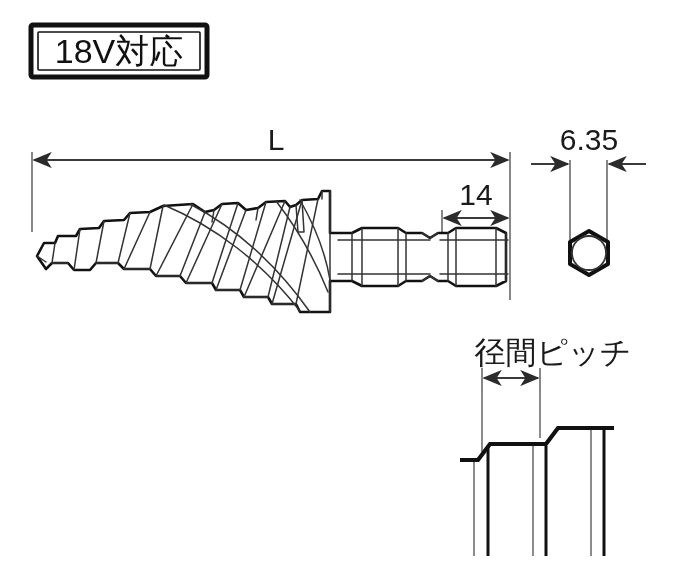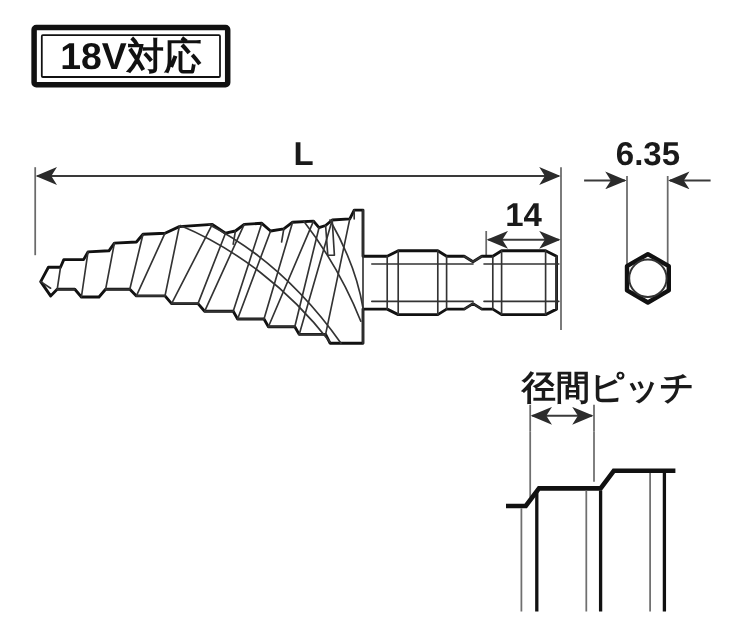--- a/index.html
+++ b/index.html
@@ -12,21 +12,20 @@
     height: 571px;
     position: relative;
     overflow: hidden;
     font-family: "Liberation Sans", sans-serif;
   }
   #drawing-root {
     position: absolute;
     top: 0; left: 0;
     width: 687px;
     height: 518px;
-    font-weight: bold;
   }
   svg.sheet {
     display: block;
     width: 687px;
     height: 571px;
   }
   text {
     font-family: "Liberation Sans", sans-serif;
     fill: #1a1a1a;
   }

